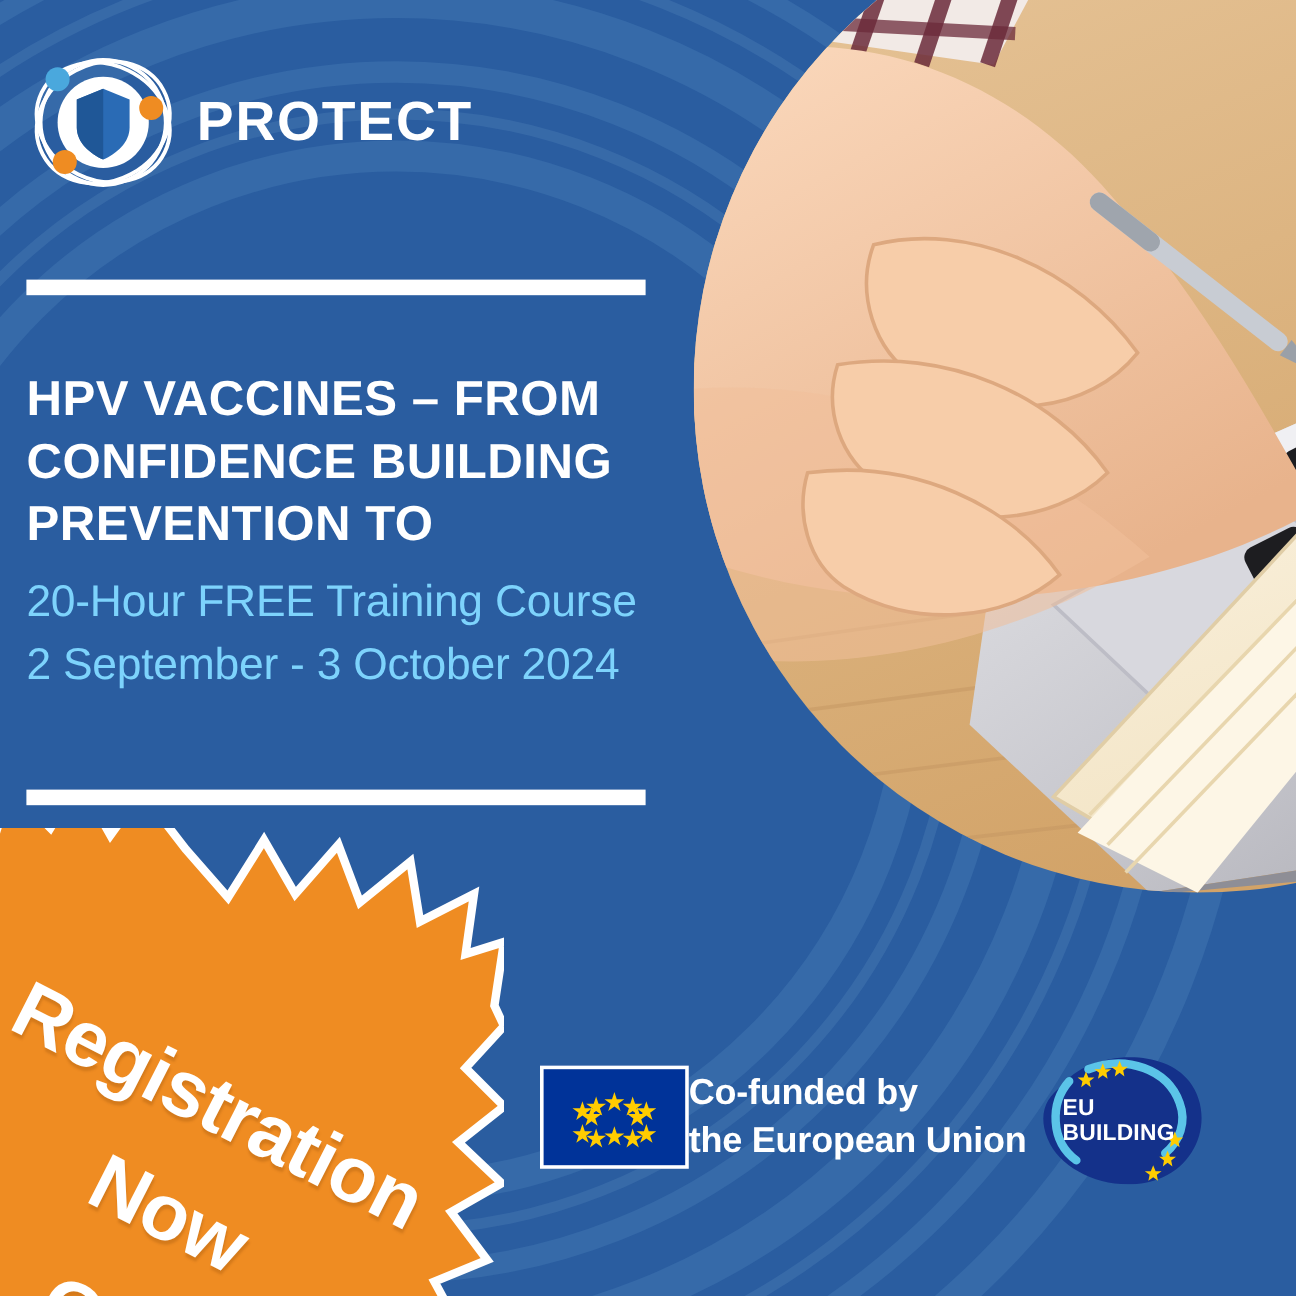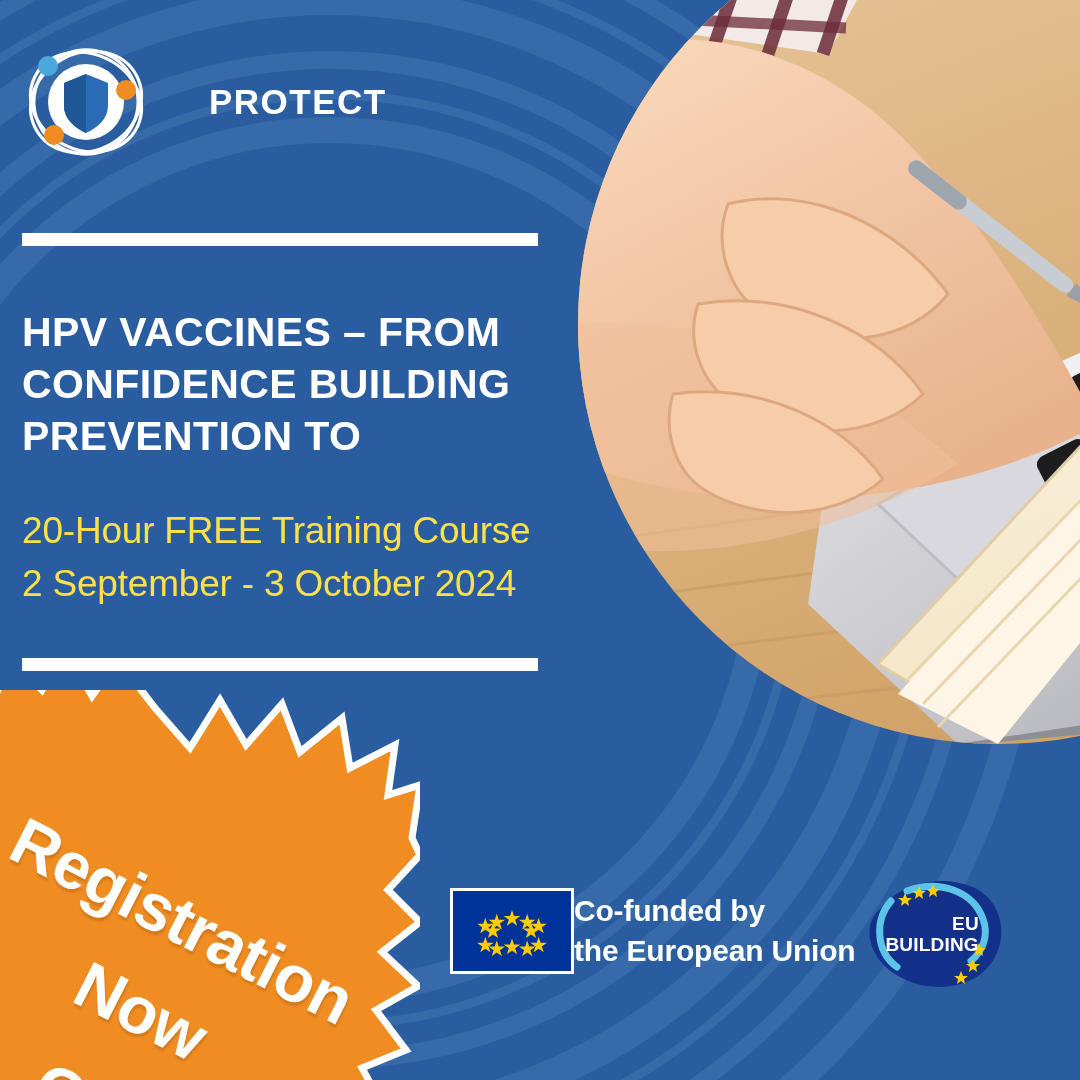--- a/index.html
+++ b/index.html
@@ -33,24 +33,23 @@
     gap: 14px;
   }
   .logo-mark {
     width: 128px;
     height: 128px;
     flex: 0 0 auto;
   }
   .logo-words {
     color: #ffffff;
     font-weight: bold;
-    font-size: 35px;
+    font-size: 46px;
     line-height: 1.04;
     letter-spacing: 1.5px;
-    margin-left: 45px;
   }
   .logo-words .dot { color: #ef8c22; }
 
   
   .rule {
     position: absolute;
     left: 22px;
     width: 516px;
     height: 13px;
     background: #ffffff;
@@ -69,23 +68,23 @@
     font-size: 41px;
     line-height: 1.27;
     letter-spacing: 0.4px;
     text-transform: uppercase;
   }
 
   
   .subtitle {
     position: absolute;
     left: 22px;
-    top: 505px;
+    top: 475px;
     width: 620px;
-    color: #fde047;
+    color: #7dd3fc;
     font-size: 37px;
     line-height: 1.42;
     letter-spacing: -0.2px;
   }
 
   
   .photo-circle {
     position: absolute;
     left: 578px;
     top: -96px;
@@ -151,21 +150,20 @@
     line-height: 1.32;
     letter-spacing: -0.2px;
     white-space: nowrap;
   }
   .eu-projects {
     width: 148px;
     height: 112px;
     position: relative;
     flex: 0 0 auto;
     margin-left: 6px;
-    text-align: right;
   }
   .eu-projects svg { position: absolute; inset: 0; }
   .eup-words {
     position: absolute;
     left: 24px;
     top: 38px;
     color: #ffffff;
     font-weight: bold;
     font-size: 19px;
     line-height: 1.12;

